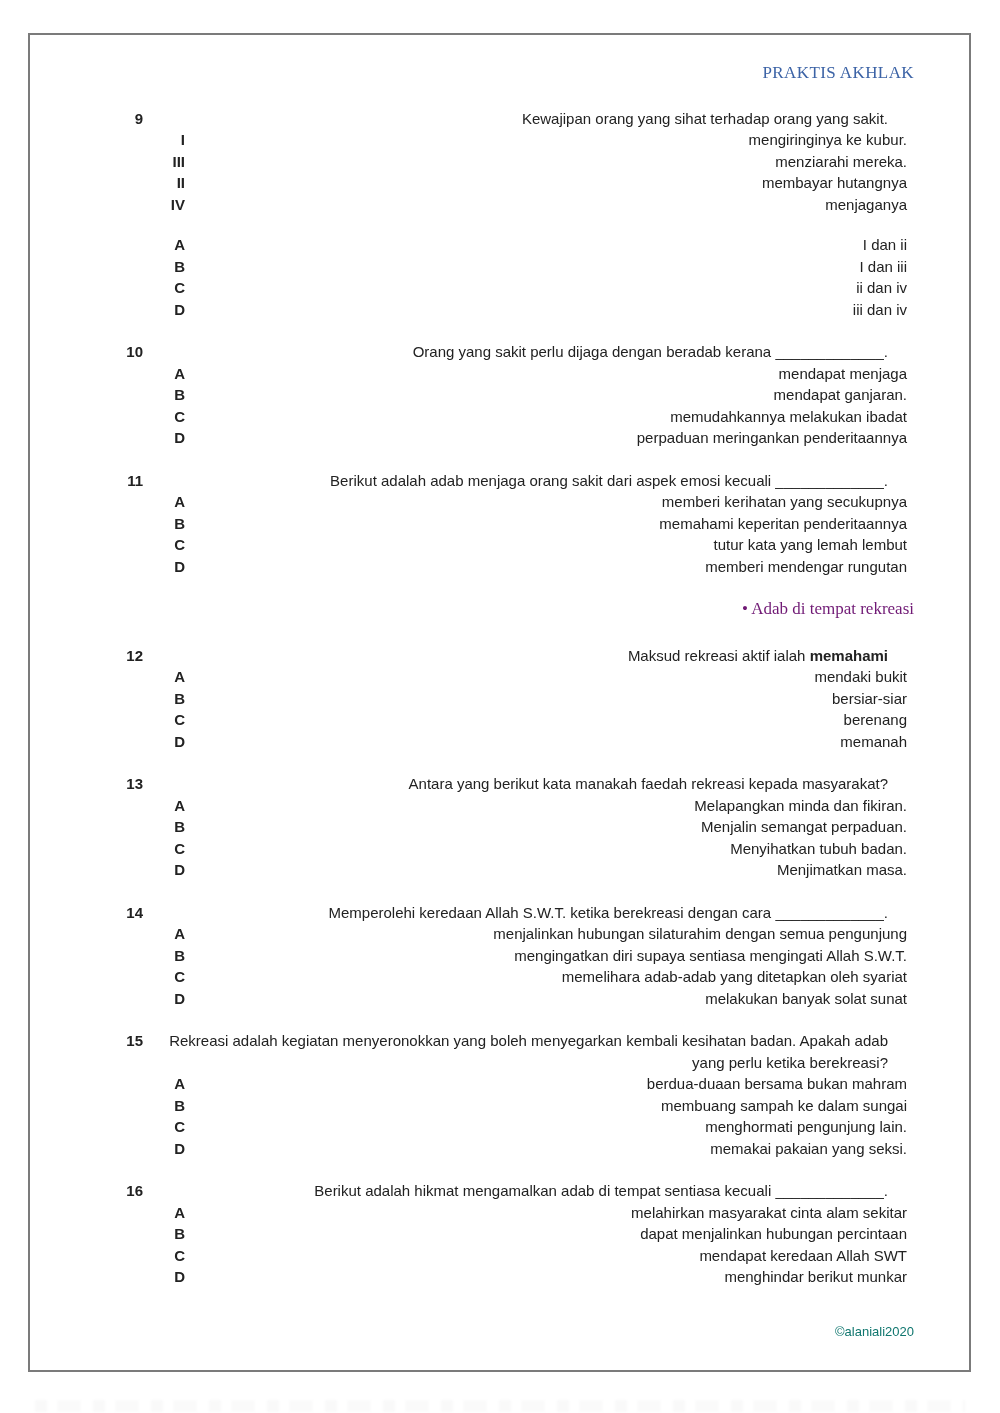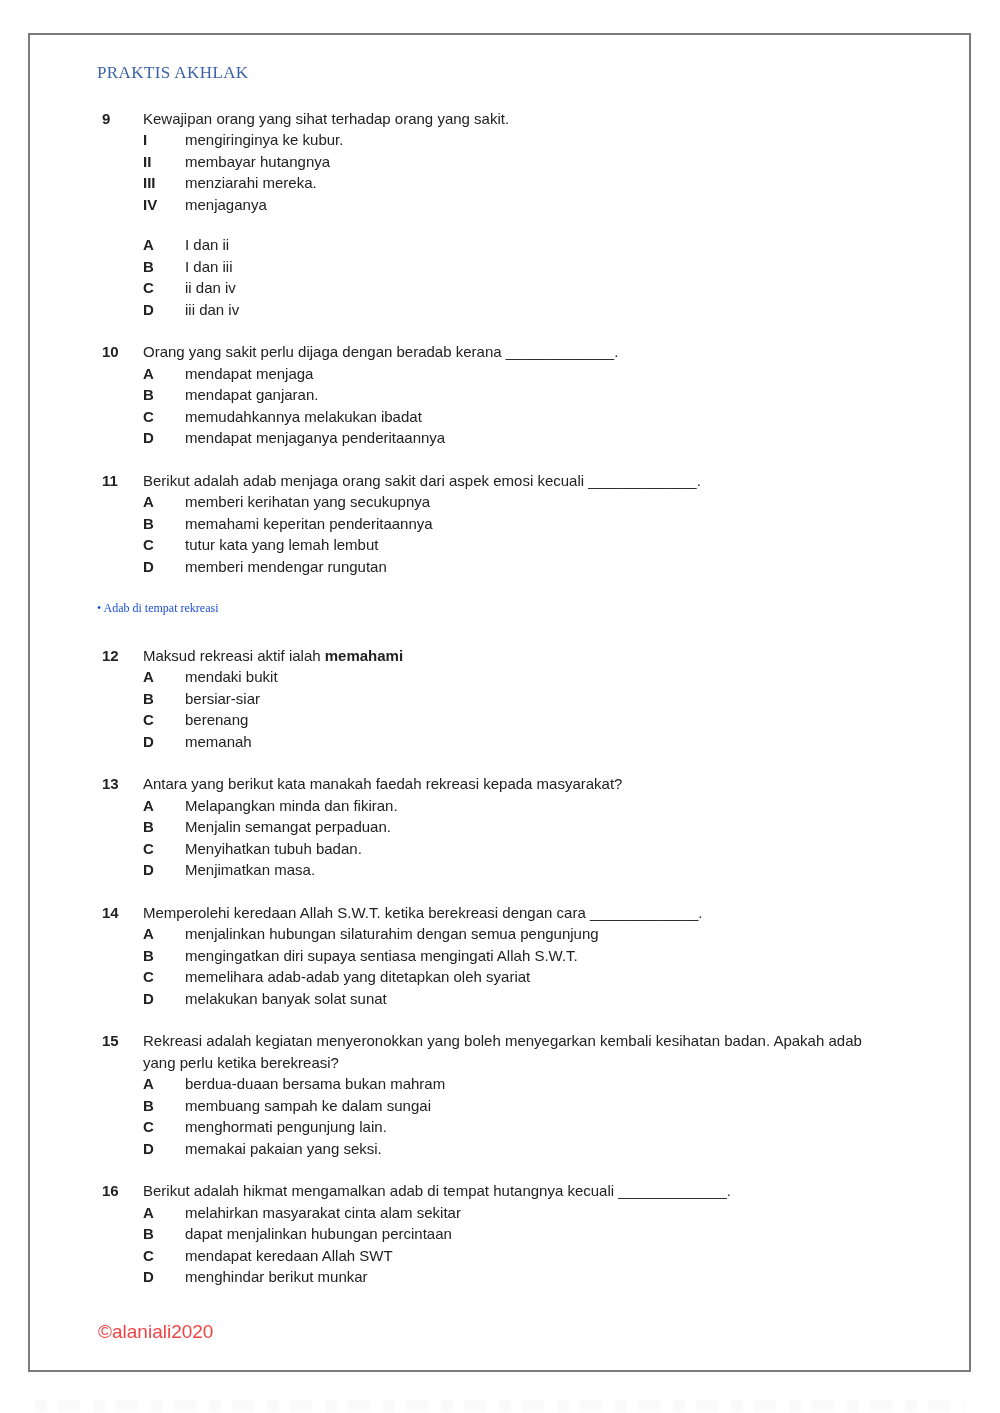--- a/index.html
+++ b/index.html
@@ -20,20 +20,21 @@
     height: 1335px;
     border: 2px solid #7b7b7b;
     background: #ffffff;
     overflow: hidden;
   }
   .content {
     padding: 27px 55px 0 67px;
     color: #222222;
     font-size: 15px;
     line-height: 21.5px;
+    text-align: right;
   }
   .doc-title {
     font-family: "Liberation Serif", serif;
     font-size: 17px;
     letter-spacing: 0.4px;
     color: #3c63a6;
     margin-bottom: 24px;
   }
   .question {
     display: flex;
@@ -54,29 +55,29 @@
   .row { display: flex; }
   .lbl {
     font-weight: bold;
     width: 42px;
     flex-shrink: 0;
   }
   .txt { flex: 1; }
   .gap { height: 19px; }
   .section-bullet {
     font-family: "Liberation Serif", serif;
-    font-size: 12px;
-    color: #1d4ed8;
+    font-size: 17px;
+    color: #701a75;
     margin: 20px 0 25px 0;
   }
   .footer {
     margin-top: 33px;
     margin-left: 1px;
-    font-size: 19px;
-    color: #ef4444;
+    font-size: 13px;
+    color: #0f766e;
   }
   
   .ghost-line {
     position: absolute;
     left: 35px;
     right: 35px;
     top: 1400px;
     height: 12px;
     background: repeating-linear-gradient(90deg,
       rgba(110,110,120,0.12) 0px, rgba(110,110,120,0.12) 12px,
@@ -97,28 +98,28 @@
 
     <section class="question first">
       <div class="qn">9</div>
       <div class="qb">
         <div class="qt"><span>Kewajipan orang yang sihat terhadap orang yang sakit.</span> <span class="b"></span></div>
         <div class="row">
             <span class="lbl">I</span>
             <span class="txt">mengiringinya ke kubur.</span>
           </div>
         <div class="row">
+            <span class="lbl">III</span>
+            <span class="txt">menziarahi mereka.</span>
+          </div>
+        <div class="row">
             <span class="lbl">II</span>
             <span class="txt">membayar hutangnya</span>
           </div>
         <div class="row">
-            <span class="lbl">III</span>
-            <span class="txt">menziarahi mereka.</span>
-          </div>
-        <div class="row">
             <span class="lbl">IV</span>
             <span class="txt">menjaganya</span>
           </div>
         <div class="gap"></div>
         <div class="row">
             <span class="lbl">A</span>
             <span class="txt">I dan ii</span>
           </div>
         <div class="row">
             <span class="lbl">B</span>
@@ -146,21 +147,21 @@
         <div class="row">
             <span class="lbl">B</span>
             <span class="txt">mendapat ganjaran.</span>
           </div>
         <div class="row">
             <span class="lbl">C</span>
             <span class="txt">memudahkannya melakukan ibadat</span>
           </div>
         <div class="row">
             <span class="lbl">D</span>
-            <span class="txt">mendapat menjaganya penderitaannya</span>
+            <span class="txt">perpaduan meringankan penderitaannya</span>
           </div>
       </div>
     </section>
 
     <section class="question">
       <div class="qn">11</div>
       <div class="qb">
         <div class="qt"><span>Berikut adalah adab menjaga orang sakit dari aspek emosi kecuali  _____________.</span> <span class="b"></span></div>
         <div class="row">
             <span class="lbl">A</span>
@@ -271,21 +272,21 @@
         <div class="row">
             <span class="lbl">D</span>
             <span class="txt">memakai pakaian yang seksi.</span>
           </div>
       </div>
     </section>
 
     <section class="question">
       <div class="qn">16</div>
       <div class="qb">
-        <div class="qt"><span>Berikut adalah hikmat mengamalkan adab di tempat hutangnya kecuali  _____________.</span> <span class="b"></span></div>
+        <div class="qt"><span>Berikut adalah hikmat mengamalkan adab di tempat sentiasa kecuali  _____________.</span> <span class="b"></span></div>
         <div class="row">
             <span class="lbl">A</span>
             <span class="txt">melahirkan masyarakat cinta alam sekitar</span>
           </div>
         <div class="row">
             <span class="lbl">B</span>
             <span class="txt">dapat menjalinkan hubungan percintaan</span>
           </div>
         <div class="row">
             <span class="lbl">C</span>

